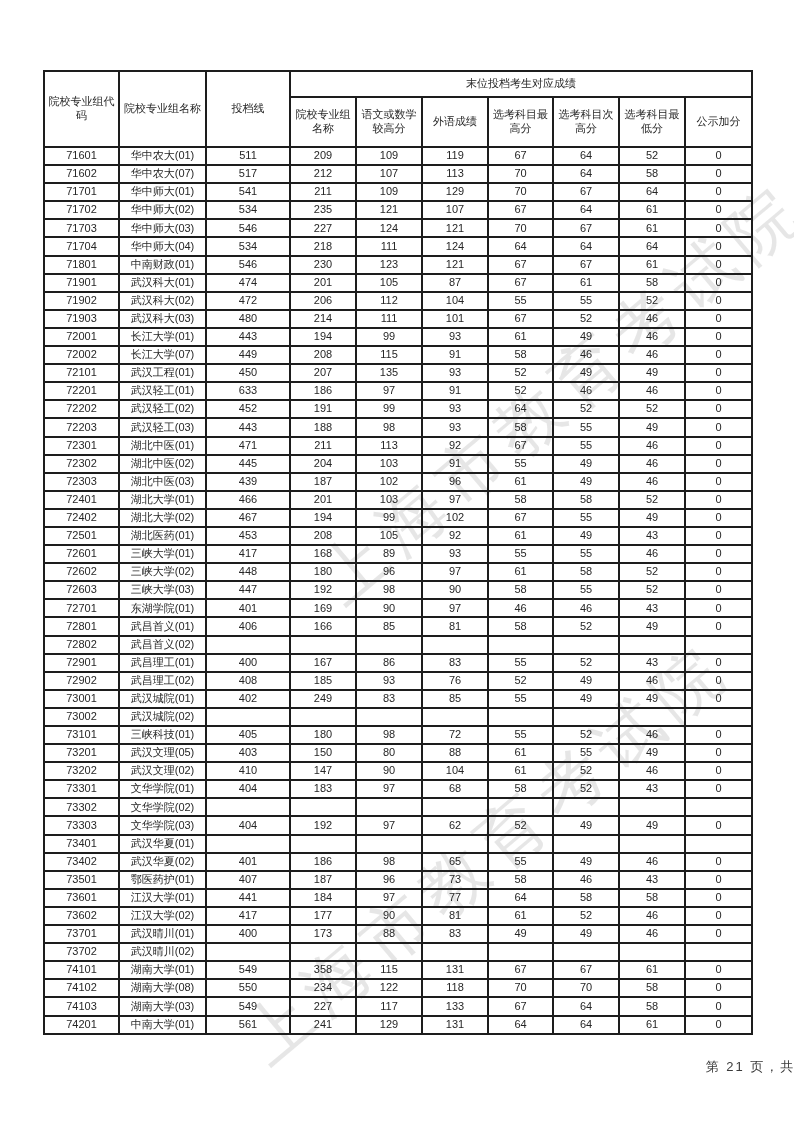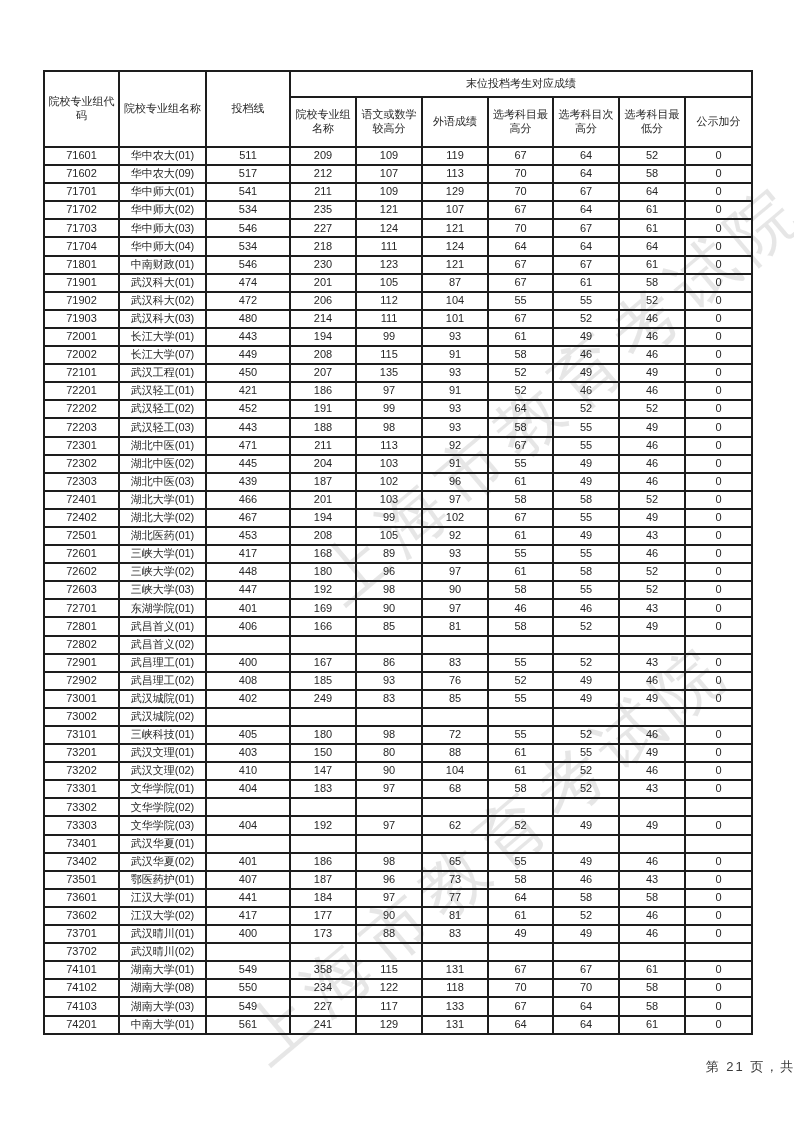--- a/index.html
+++ b/index.html
@@ -132,21 +132,21 @@
           <td>209</td>
           <td>109</td>
           <td>119</td>
           <td>67</td>
           <td>64</td>
           <td>52</td>
           <td>0</td>
         </tr>
         <tr>
           <td>71602</td>
-          <td>华中农大(09)</td>
+          <td>华中农大(07)</td>
           <td>517</td>
           <td>212</td>
           <td>107</td>
           <td>113</td>
           <td>70</td>
           <td>64</td>
           <td>58</td>
           <td>0</td>
         </tr>
         <tr>
@@ -277,21 +277,21 @@
           <td>135</td>
           <td>93</td>
           <td>52</td>
           <td>49</td>
           <td>49</td>
           <td>0</td>
         </tr>
         <tr>
           <td>72201</td>
           <td>武汉轻工(01)</td>
-          <td>421</td>
+          <td>633</td>
           <td>186</td>
           <td>97</td>
           <td>91</td>
           <td>52</td>
           <td>46</td>
           <td>46</td>
           <td>0</td>
         </tr>
         <tr>
           <td>72202</td>
@@ -516,21 +516,21 @@
           <td>180</td>
           <td>98</td>
           <td>72</td>
           <td>55</td>
           <td>52</td>
           <td>46</td>
           <td>0</td>
         </tr>
         <tr>
           <td>73201</td>
-          <td>武汉文理(01)</td>
+          <td>武汉文理(05)</td>
           <td>403</td>
           <td>150</td>
           <td>80</td>
           <td>88</td>
           <td>61</td>
           <td>55</td>
           <td>49</td>
           <td>0</td>
         </tr>
         <tr>

